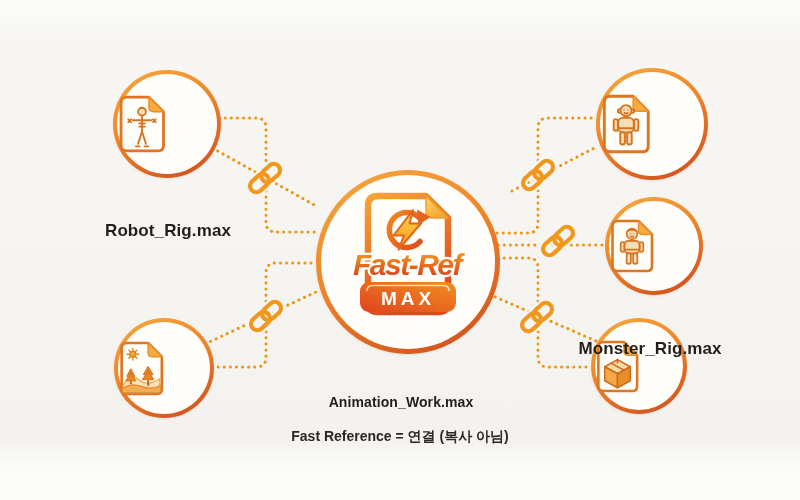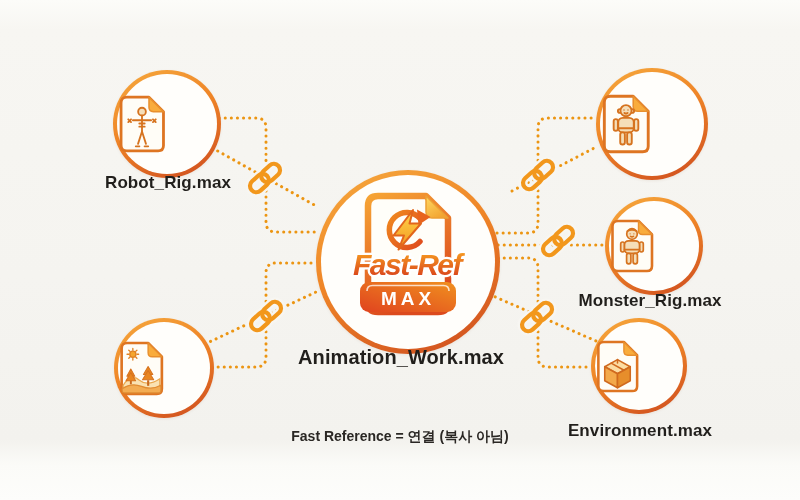--- a/index.html
+++ b/index.html
@@ -15,23 +15,23 @@
     background:linear-gradient(#fffefb,#fffefb) padding-box,
                linear-gradient(155deg,#f6aa3e 0%,#ef8527 45%,#cd4a1e 100%) border-box;
     box-shadow:0 1px 3px rgba(120,70,20,.08);
     display:flex;align-items:center;justify-content:flex-start;
     z-index:2;
   }
   .node.center{border-width:5px;}
   .nlabel{
     position:absolute;transform:translateX(-50%);
     font-size:17px;font-weight:600;color:#211f1c;letter-spacing:.1px;
-    white-space:nowrap;z-index:3;
-  }
-  .nlabel.big{font-size:20px;}
+    white-space:nowrap;z-index:3;margin-top:48px;
+  }
+  .nlabel.big{font-size:14px;}
   .caption{
     position:absolute;left:50%;top:428px;transform:translateX(-50%);
     font-size:14px;font-weight:700;color:#2a2724;white-space:nowrap;z-index:3;
   }
   
   #node-robot   {left:113px;top:70px;  width:100px;height:100px;}
   #node-vehicle {left:114px;top:318px; width:92px; height:92px;}
   #node-human   {left:596px;top:68px;  width:104px;height:104px;}
   #node-monster {left:605px;top:197px; width:90px; height:90px;}
   #node-env     {left:591px;top:318px; width:88px; height:88px;}
@@ -190,21 +190,20 @@
       <path class="docfill" d="M8 2 H28.5 L42 15.5 V47 Q42 52 37 52 H8 Q2.5 52 2.5 46.5 V7.5 Q2.5 2 8 2 Z"></path>
       <path class="fold" d="M28.5 2 L42 15.5 H32.5 Q28.5 15.5 28.5 11.5 Z"></path>
       <g stroke="#d06a1e" stroke-width="1.6" stroke-linejoin="round" stroke-linecap="round">
         <path d="M22 20 L35 27.2 22 34.4 9 27.2 Z" fill="#fcdca2"></path>
         <path d="M9 27.2 V41.5 L22 48.7 V34.4 Z" fill="#f3a94a"></path>
         <path d="M35 27.2 V41.5 L22 48.7 V34.4 Z" fill="#e78e2b"></path>
         <path d="M15.5 23.6 L28.6 30.8 M22 20 V23.4" fill="none"></path>
       </g>
     </svg>
   </div>
-  <div class="nlabel" id="label-env">Environment.max</div>
 
   <div class="node center" id="node-center">
     <svg width="176" height="176" viewBox="0 0 176 176" style="overflow:visible">
       <defs>
         <linearGradient id="docRing" x1="0" y1="0" x2="0.35" y2="1">
           <stop offset="0" stop-color="#f6a435"></stop>
             <stop offset="1" stop-color="#dc4a1d"></stop>
         </linearGradient>
         <linearGradient id="foldG" x1="0" y1="0" x2="0.6" y2="1">
           <stop offset="0" stop-color="#ffd964"></stop>

